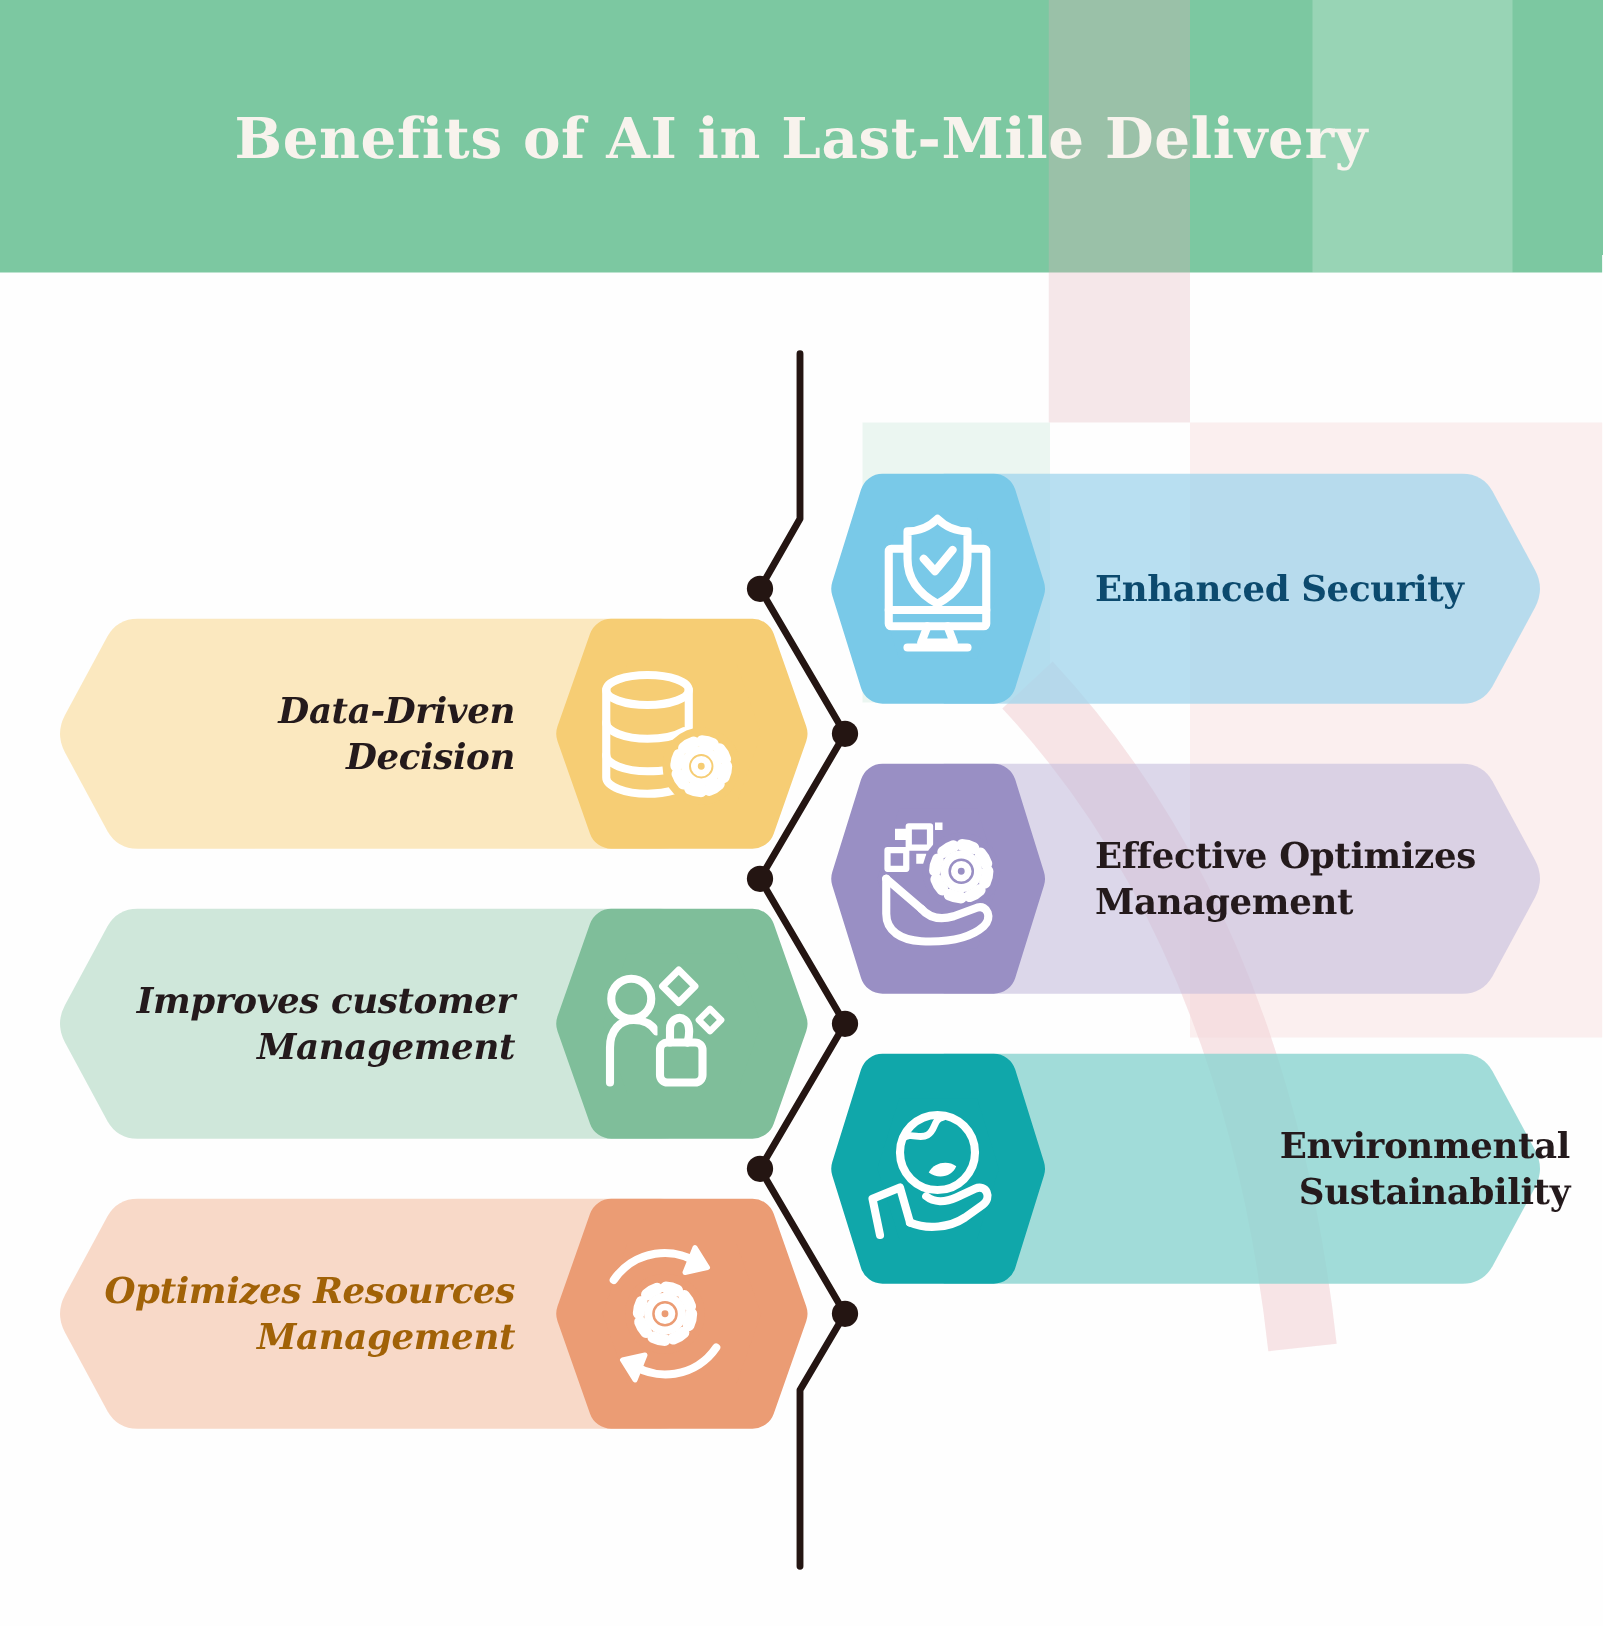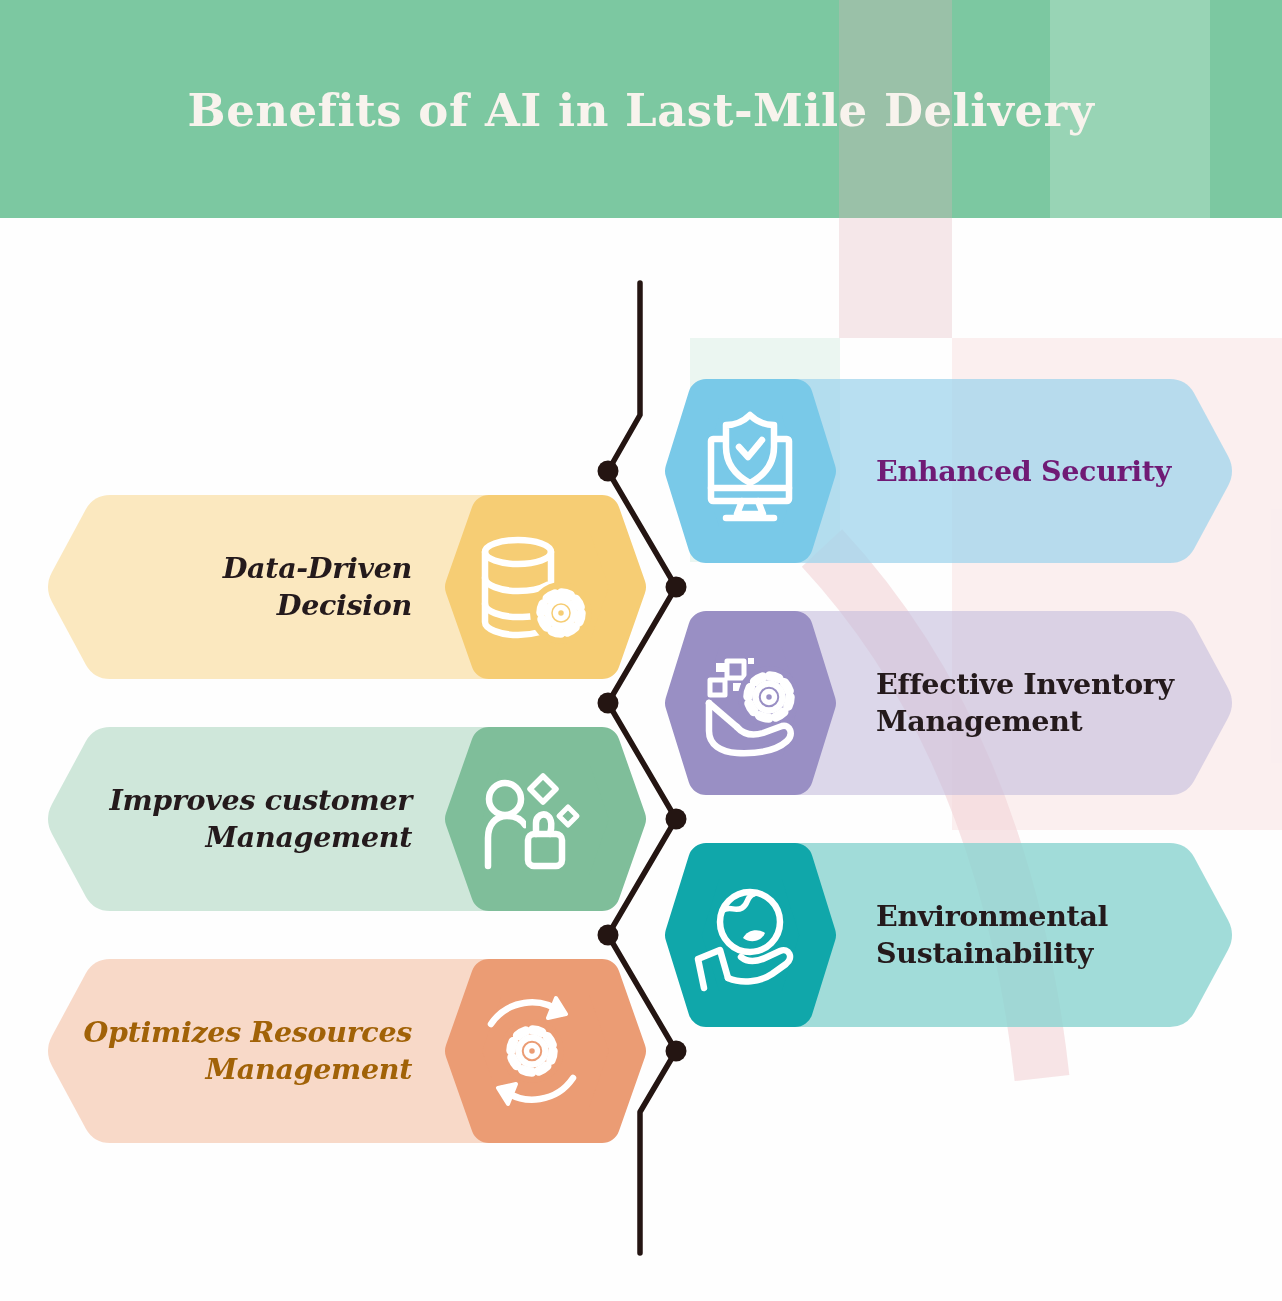--- a/index.html
+++ b/index.html
@@ -51,21 +51,21 @@
     <path class="hex" d="M 683,100 L 706,26 L 795,26 L 818,100 L 795,174 L 706,174 Z" fill="#79c9e8" stroke="#79c9e8"></path>
     <g class="ic">
       <rect x="711" y="68" width="78" height="62" rx="2"></rect>
       <line x1="711" y1="117" x2="789" y2="117"></line>
       <path d="M 742,130 L 737,143 L 763,143 L 758,130"></path>
       <line x1="726" y1="147" x2="774" y2="147"></line>
       <path d="M 750,44 C 757,51 766,54 774,54 L 774,76 C 774,94 763,105 750,112 C 737,105 726,94 726,76 L 726,54 C 734,54 743,51 750,44 Z" fill="#79c9e8"></path>
       <path d="M 739,76 L 748,86 L 762,69"></path>
     </g>
   </svg>
-  <div class="label label-right t0" style="color: #701a75;">
+  <div class="label label-right t0" style="color: #0c4a6e;">
     <span>Enhanced Security</span>
       <span></span>
   </div>
 
   <svg class="row-svg r1" viewBox="0 0 1282 200">
     <path d="M 528,8 Q 558,8 558,38 L 558,162 Q 558,192 528,192 L 110,192 Q 94,192 86,178 L 52,115 Q 44,100 52,85 L 86,22 Q 94,8 110,8 Z" fill="#fbe8bf"></path>
     <path class="hex" d="M 463,100 L 489,26 L 602,26 L 628,100 L 602,174 L 489,174 Z" fill="#f6cd74" stroke="#f6cd74"></path>
     <g class="ic">
       <ellipse cx="518" cy="65" rx="33" ry="12"></ellipse>
       <path d="M 485,65 L 485,135 C 485,142 500,148 518,148 C 526,148 533,147 540,145"></path>
@@ -94,21 +94,21 @@
       <rect x="733" y="80" width="8" height="8" fill="#fff" stroke="none"></rect>
       <circle cx="769" cy="94" r="31" stroke="none" fill="#998fc4"></circle>
       <circle cx="769" cy="94" r="21" stroke-width="9.5" stroke-dasharray="9.4 7.1"></circle>
       <circle cx="769" cy="94" r="13.5"></circle>
       <circle cx="769" cy="94" r="5.5" stroke-width="5.5"></circle>
       <path d="M 709,100 L 737,124"></path>
       <path d="M 709,100 L 709,128 C 709,142 721,149 737,150 C 759,151 777,147 787,138 C 794,131 790,121 782,123 L 763,130 C 753,133 744,132 737,124"></path>
     </g>
   </svg>
   <div class="label label-right t2" style="color: rgb(36, 26, 28);">
-    <span>Effective Inventory</span>
+    <span>Effective Optimizes</span>
       <span>Management</span>
   </div>
 
   <svg class="row-svg r3" viewBox="0 0 1282 200">
     <path d="M 528,8 Q 558,8 558,38 L 558,162 Q 558,192 528,192 L 110,192 Q 94,192 86,178 L 52,115 Q 44,100 52,85 L 86,22 Q 94,8 110,8 Z" fill="#cfe7da"></path>
     <path class="hex" d="M 463,100 L 489,26 L 602,26 L 628,100 L 602,174 L 489,174 Z" fill="#7fbe9a" stroke="#7fbe9a"></path>
     <g class="ic">
       <circle cx="505" cy="80" r="16"></circle>
       <path d="M 488,147 L 488,119 C 488,105 496,97 507,97 C 515,97 521,100 525,106"></path>
       <rect x="526" y="100" width="46" height="50" stroke="none" fill="#7fbe9a"></rect>
@@ -127,21 +127,21 @@
     <path d="M 755,8 L 1170,8 Q 1186,8 1194,22 L 1228,85 Q 1236,100 1228,115 L 1194,178 Q 1186,192 1170,192 L 755,192 Z" fill="rgba(140,212,209,0.82)"></path>
     <path class="hex" d="M 683,100 L 706,26 L 795,26 L 818,100 L 795,174 L 706,174 Z" fill="#10a7aa" stroke="#10a7aa"></path>
     <g class="ic">
       <circle cx="750" cy="87" r="30"></circle>
       <path d="M 722,76 C 729,70 735,77 742,73 C 749,69 746,61 754,59" stroke-width="5.5"></path>
       <path d="M 743,103 C 747,95 758,93 765,98 C 762,106 751,109 743,103 Z" fill="#fff" stroke="none"></path>
       <path d="M 704,153 L 698,124 L 720,115 L 728,143"></path>
       <path d="M 728,143 C 742,149 760,147 772,139 L 786,129 C 794,123 789,112 780,116 L 765,123 C 756,127 747,127 741,122"></path>
     </g>
   </svg>
-  <div class="label label-right t4" style="color: rgb(36, 26, 28);">
+  <div class="label label-right t4" style="color: rgb(36, 26, 28); align-items: flex-end;">
     <span>Environmental</span>
       <span>Sustainability</span>
   </div>
 
   <svg class="row-svg r5" viewBox="0 0 1282 200">
     <path d="M 528,8 Q 558,8 558,38 L 558,162 Q 558,192 528,192 L 110,192 Q 94,192 86,178 L 52,115 Q 44,100 52,85 L 86,22 Q 94,8 110,8 Z" fill="#f8d9c8"></path>
     <path class="hex" d="M 463,100 L 489,26 L 602,26 L 628,100 L 602,174 L 489,174 Z" fill="#eb9c74" stroke="#eb9c74"></path>
     <g class="ic">
       <circle cx="532" cy="100" r="32" stroke="none" fill="#eb9c74"></circle>
       <circle cx="532" cy="100" r="21" stroke-width="9.5" stroke-dasharray="9.4 7.1"></circle>

